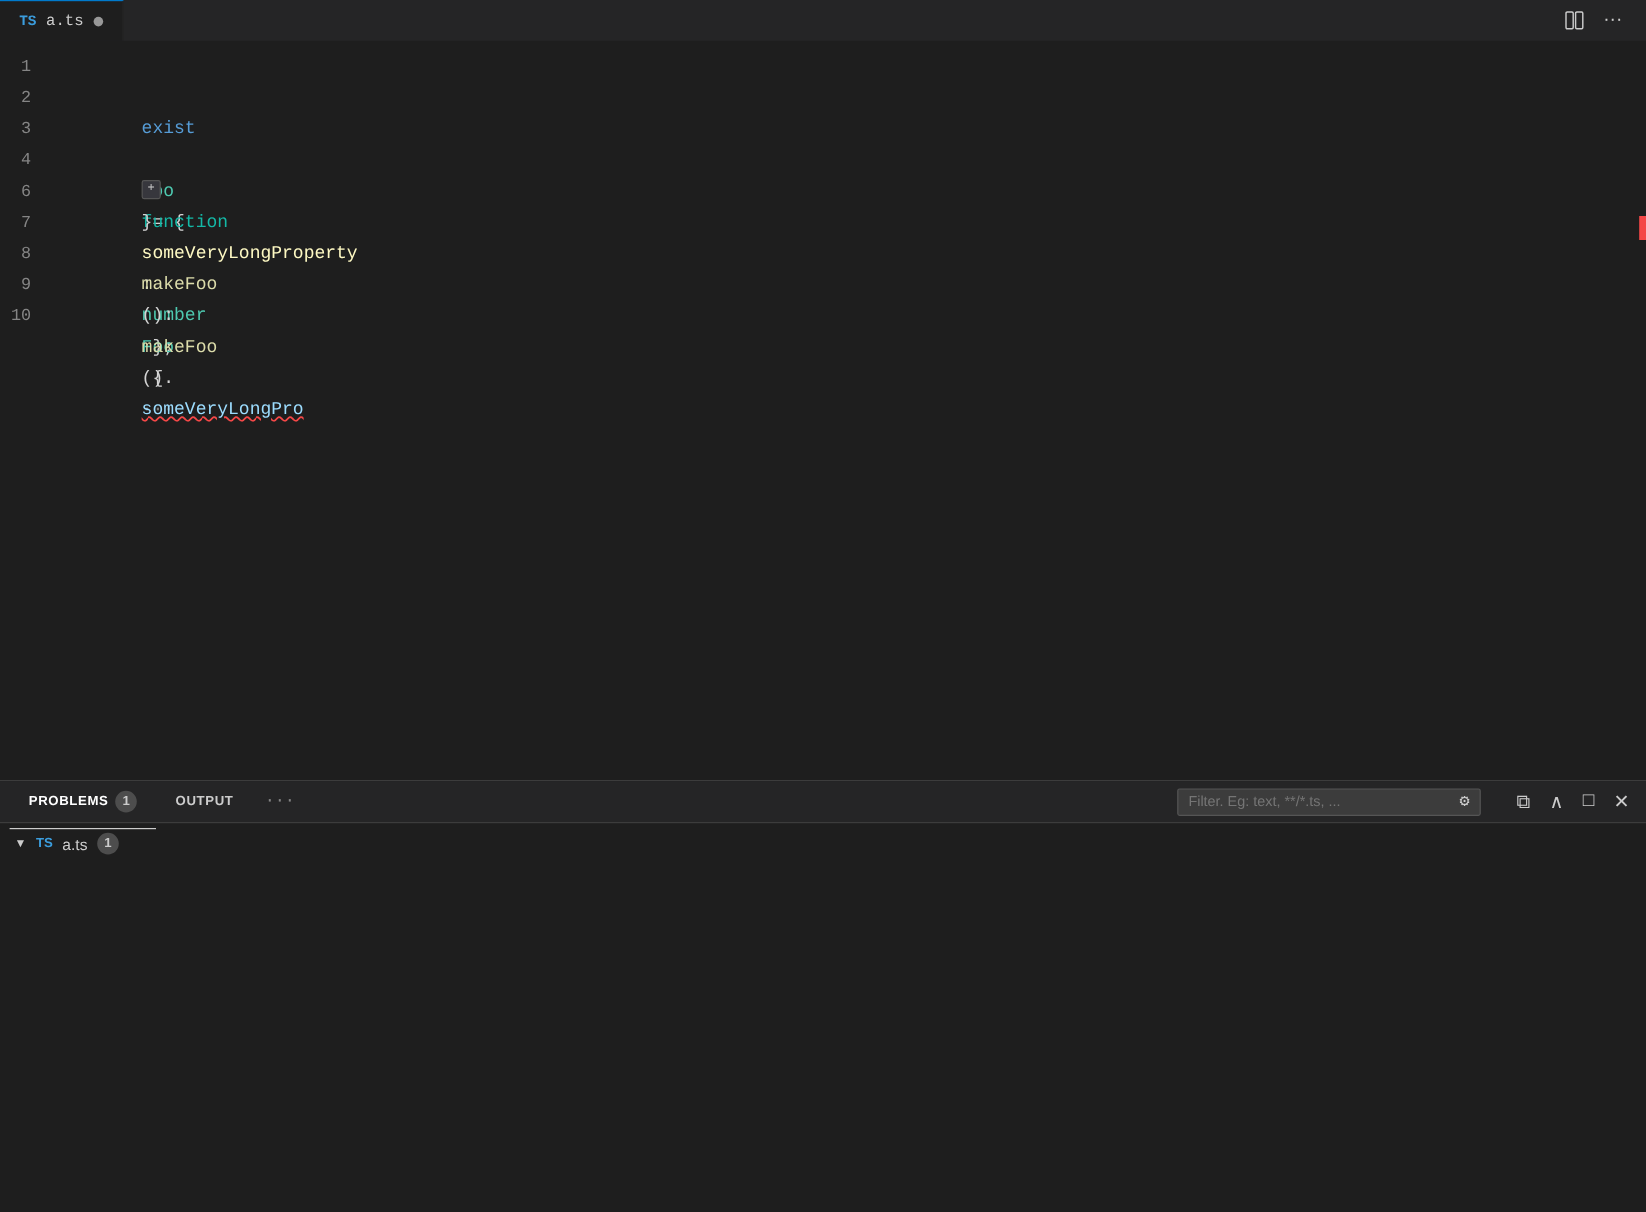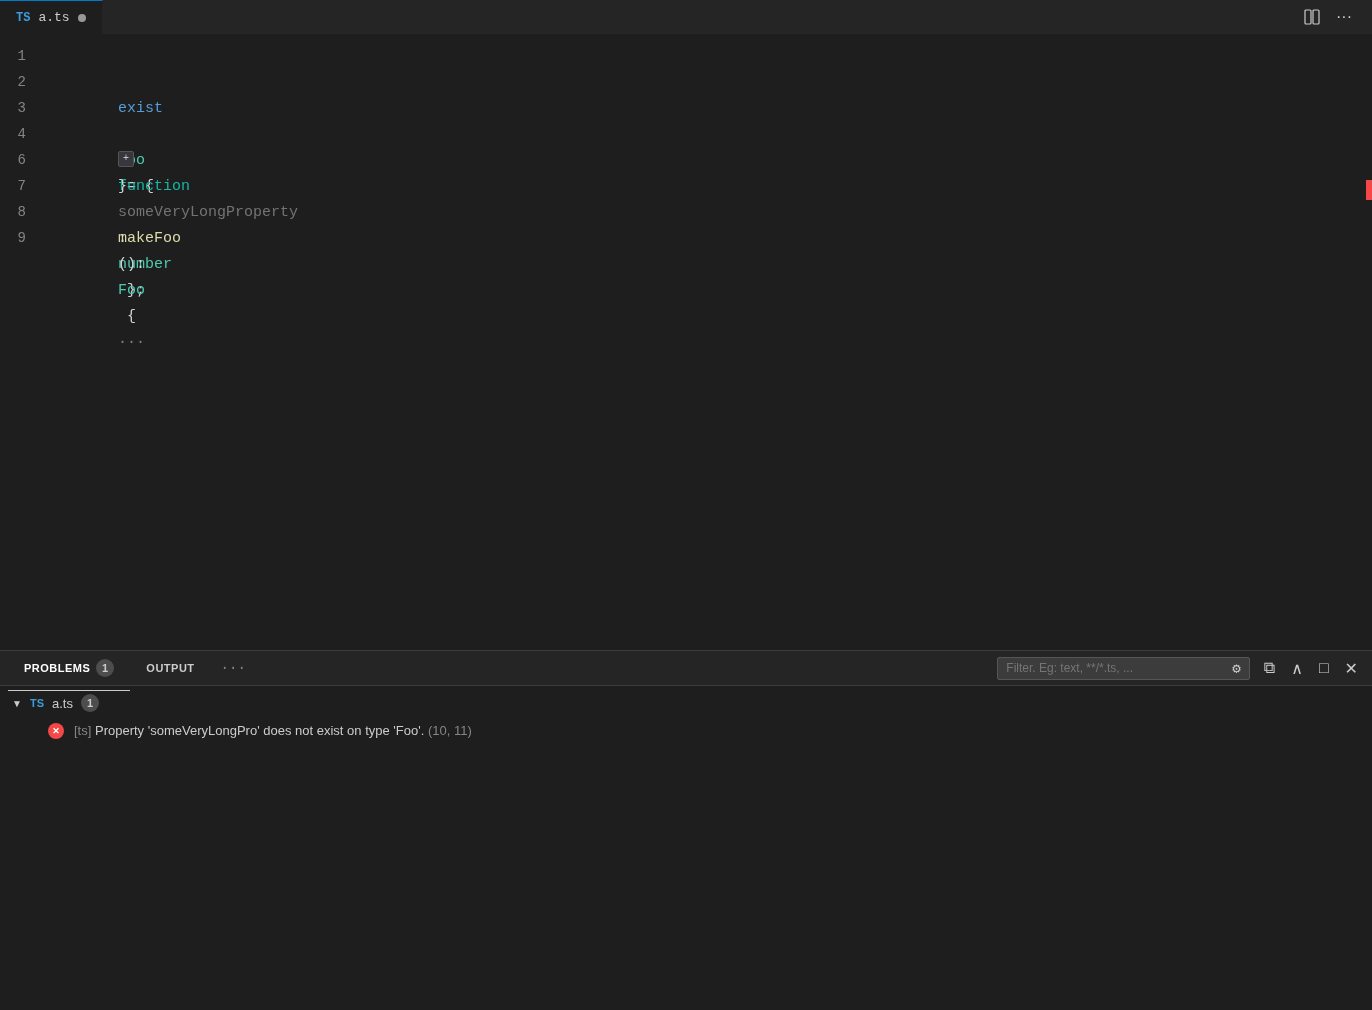--- a/index.html
+++ b/index.html
@@ -114,21 +114,21 @@
 
     .code-content {
       flex: 1;
     }
 
     
     .kw-type { color: #569cd6; }
     .kw-function { color: #14b8a6; }
     .ident-foo { color: #4ec9b0; }
     .ident-make-foo { color: #dcdcaa; }
-    .ident-prop { color: #737373; }
+    .ident-prop { color: #fef9c3; }
     .ident-some-very-long-pro { color: #9cdcfe; text-decoration: underline; text-decoration-color: #f44747; text-decoration-style: wavy; }
     .ident-make-foo-call { color: #dcdcaa; }
     .punct { color: #d4d4d4; }
     .type-number { color: #4ec9b0; }
     .collapsed { color: #808080; }
     .bracket { color: #d4d4d4; }
     .folded-icon {
       display: inline-flex;
       align-items: center;
       justify-content: center;
@@ -225,21 +225,21 @@
       align-items: center;
       font-size: 14px;
       color: #858585;
       cursor: pointer;
     }
 
     .panel-filter {
       margin-left: auto;
       display: flex;
       align-items: center;
-      gap: 8px;
+      gap: 24px;
     }
 
     .filter-input-container {
       background: #3c3c3c;
       border: 1px solid #555;
       border-radius: 2px;
       display: flex;
       align-items: center;
       padding: 2px 8px;
       gap: 6px;
@@ -442,20 +442,28 @@
     <div class="code-line">
       <span class="line-number">8</span>
       <span class="code-content"></span>
     </div>
 
     <div class="code-line">
       <span class="line-number">9</span>
       <span class="code-content"></span>
     </div>
 
+    <div class="code-line">
+      <span class="line-number">10</span>
+      <span class="code-content">
+        <span class="ident-make-foo-call">makeFoo</span>
+        <span class="punct">().</span>
+        <span class="ident-some-very-long-pro">someVeryLongPro</span>
+      </span>
+    </div>
 
   </div>
 
   <div class="scrollbar-track">
     <div class="scrollbar-marker"></div>
   </div>
 </div>
 
 <div class="panel-area">
 
@@ -495,23 +503,15 @@
 
   <div class="problems-list">
 
     <div class="file-row">
       <span class="chevron-icon">▼</span>
       <span class="file-ts-badge">TS</span>
       <span class="file-name">a.ts</span>
       <span class="file-badge">1</span>
     </div>
 
-    <div class="error-row">
-      <span class="error-icon"></span>
-      <span class="error-text">
-        <span class="error-source">[ts]</span>
-        <span> Property 'someVeryLongPro' does not exist on type 'Foo'.</span>
-        <span class="error-location"> (10, 11)</span>
-      </span>
-    </div>
 
   </div>
 </div>
 
 </body></html>

